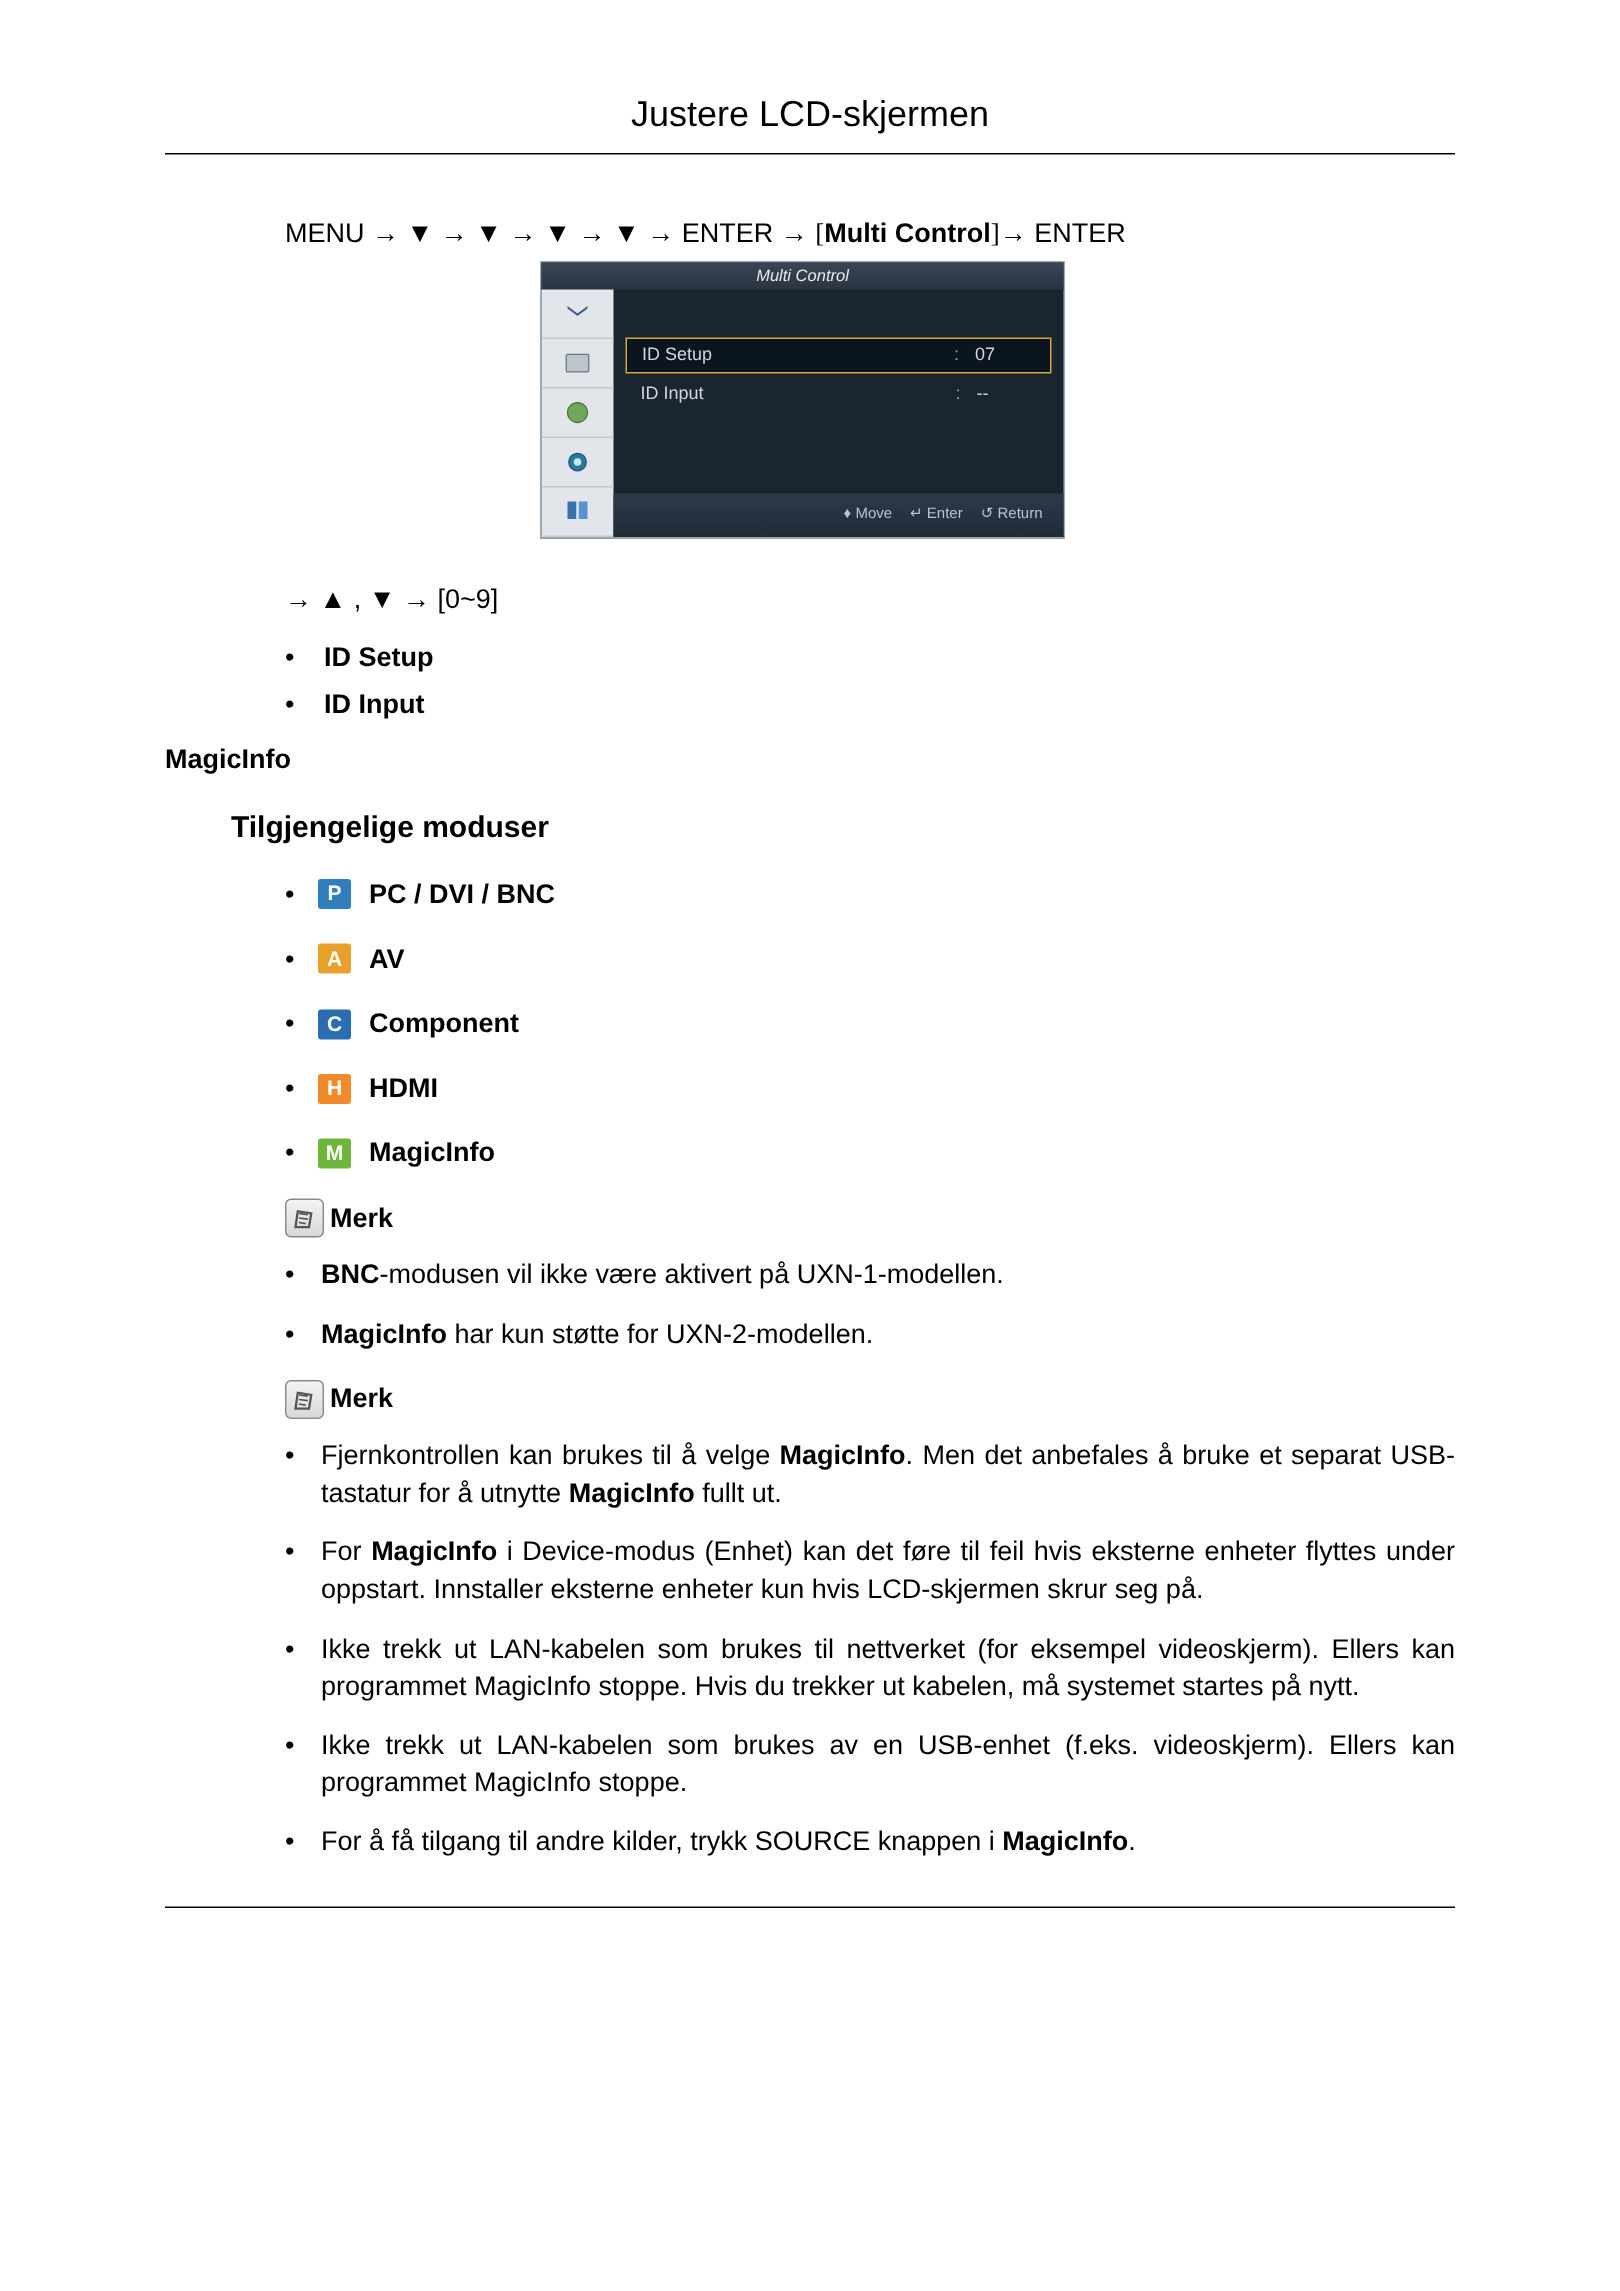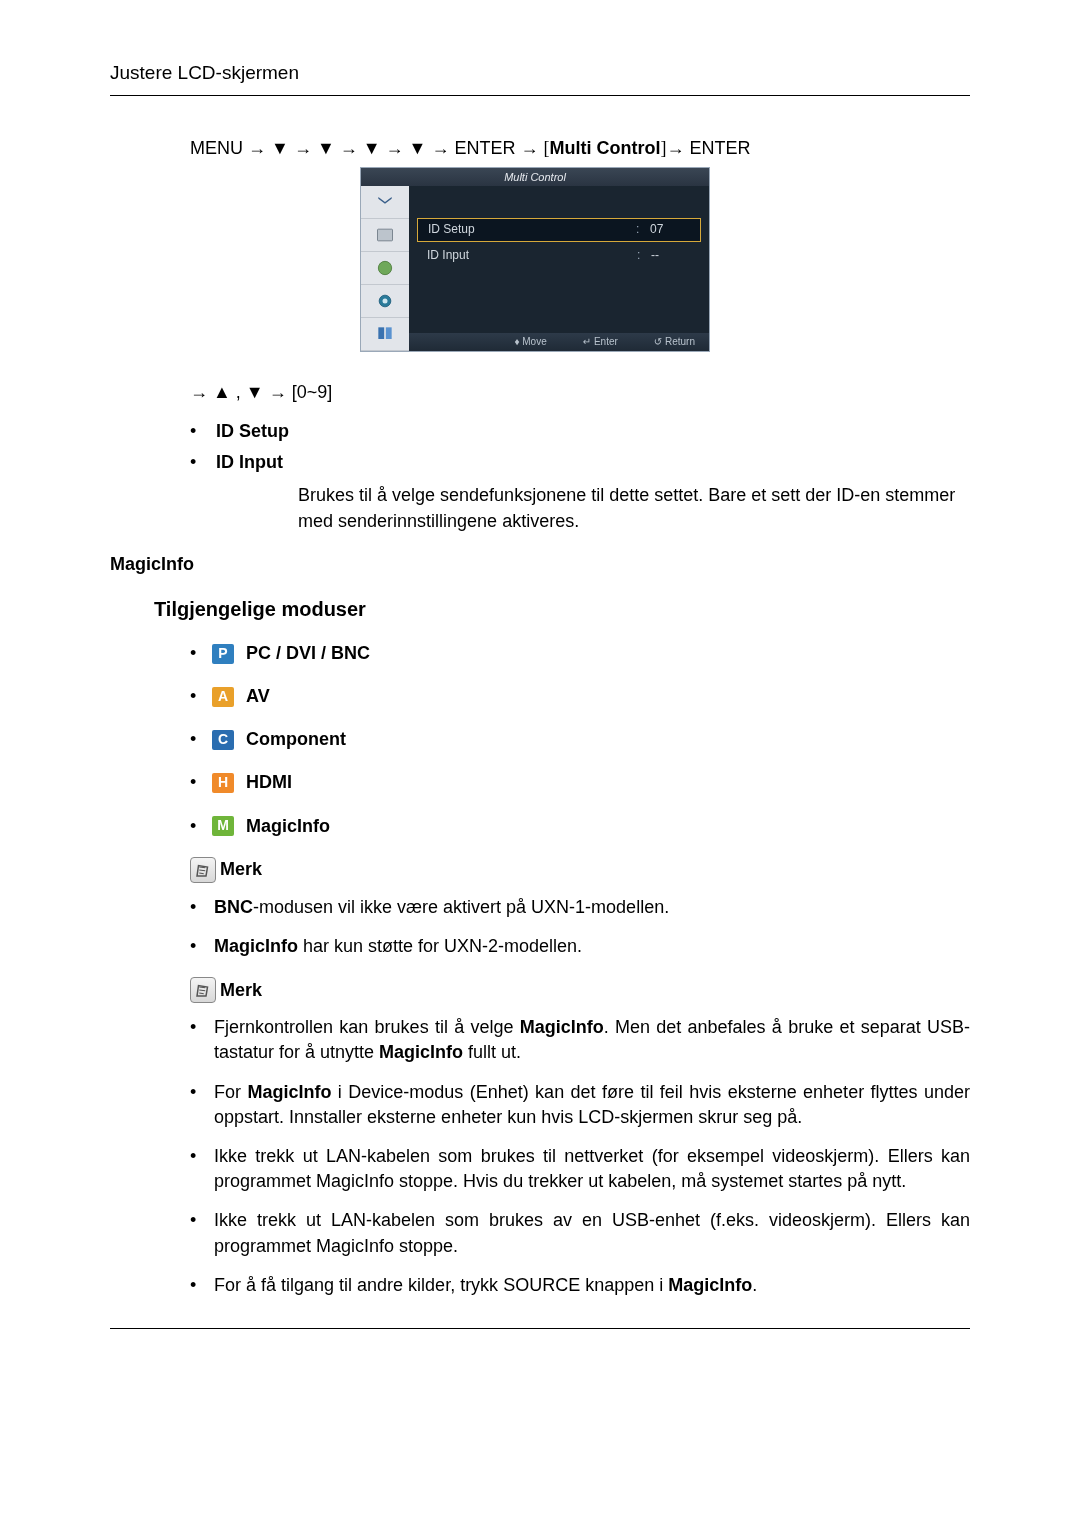--- a/index.html
+++ b/index.html
@@ -7,22 +7,22 @@
     font-family: Arial, Helvetica, sans-serif;
     font-size: 18px;
     color: #000;
     background: #fff;
     width: 1080px;
     margin: 0 auto;
     padding: 60px 110px 80px;
     line-height: 1.4;
   }
   .header-title {
-    text-align: left;
-    font-size: 19px;
+    text-align: center;
+    font-size: 24px;
     margin-bottom: 8px;
   }
   hr.top-rule, hr.bottom-rule {
     border: none;
     border-top: 1px solid #000;
     margin: 0;
   }
   .path-line {
     margin-top: 40px;
     margin-left: 80px;
@@ -84,25 +84,25 @@
     border: 1px solid #d6a93a;
     margin: 2px 8px;
     padding: 0 10px;
   }
   .osd-row .label { flex: 1; }
   .osd-row .colon { width: 14px; color: #9aa8b8; }
   .osd-row .val { width: 40px; }
   .osd-footer {
     position: absolute;
     bottom: 0; left: 0; right: 0;
-    height: 18px;
+    height: 29px;
     background: linear-gradient(#2d3a49,#1f2a36);
     display: flex;
     justify-content: flex-end;
-    gap: 36px;
+    gap: 12px;
     padding: 0 14px;
     font-size: 10px;
     color: #b8c2cc;
     align-items: center;
   }
   .arrow-note {
     margin-top: 28px;
     margin-left: 80px;
     font-size: 18px;
   }
@@ -239,21 +239,20 @@
 <div class="bullets1">
   <div class="bullet-row">
     <span class="bullet-dot">•</span>
     <span class="bullet-head">ID Setup</span>
   </div>
 
   <div class="bullet-row">
     <span class="bullet-dot">•</span>
     <span class="bullet-head">ID Input</span>
   </div>
-  <div class="bullet-body">Brukes til å velge sendefunksjonene til dette settet. Bare et sett der ID-en stemmer med senderinnstillingene aktiveres.</div>
 </div>
 
 <div class="section-title">MagicInfo</div>
 
 <div class="sub-title">Tilgjengelige moduser</div>
 
 <div class="mode-list">
   <div class="mode-item">
     <span class="dot">•</span>
     <span class="mode-badge badge-p">P</span>

